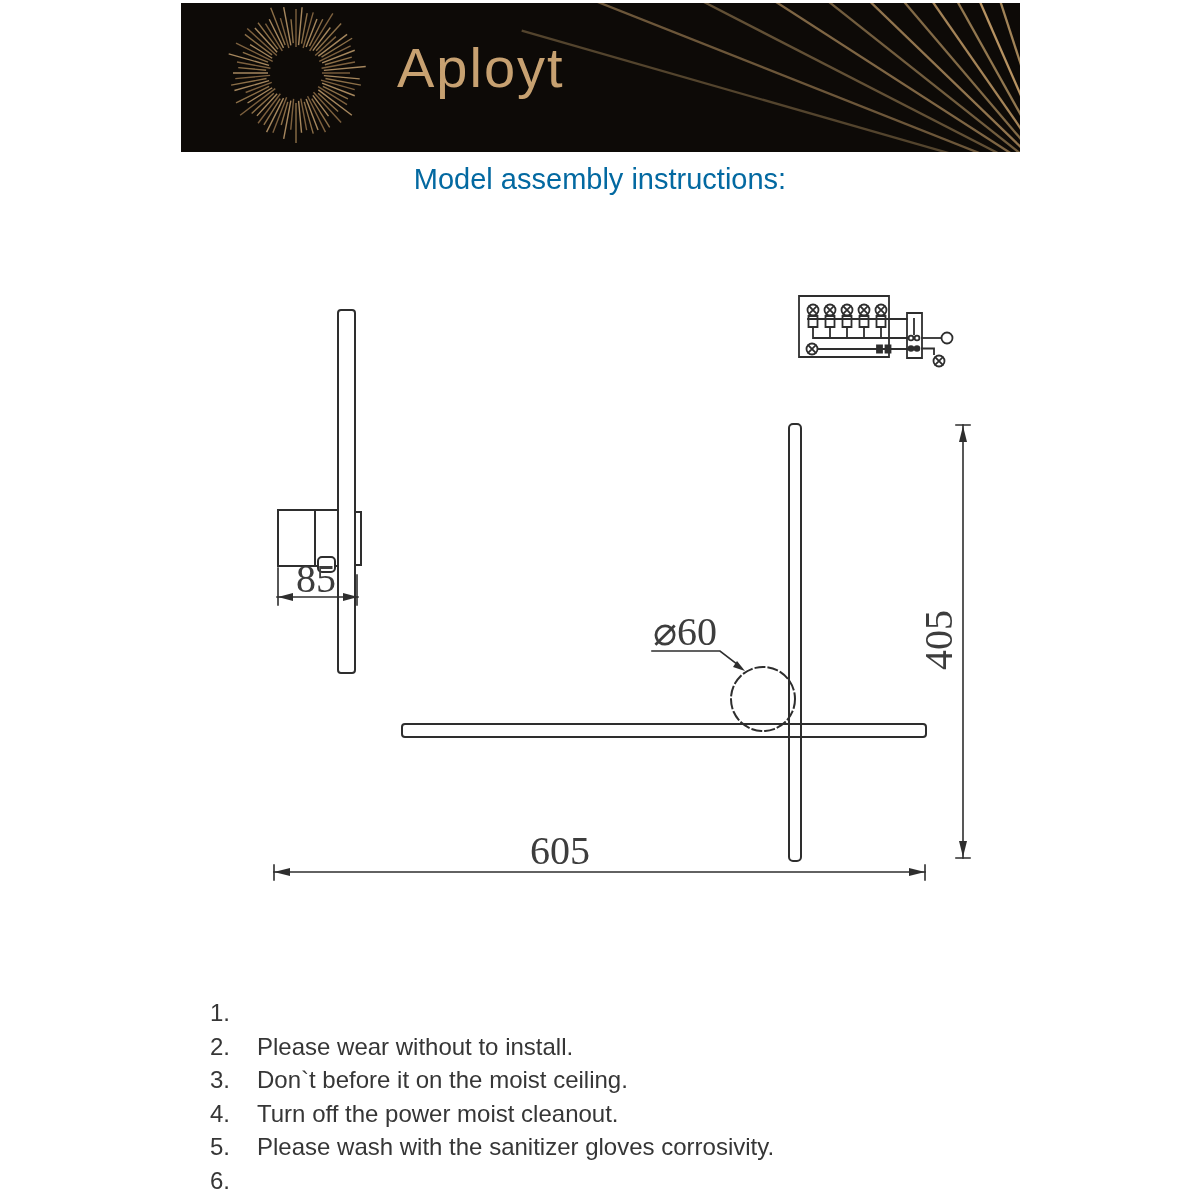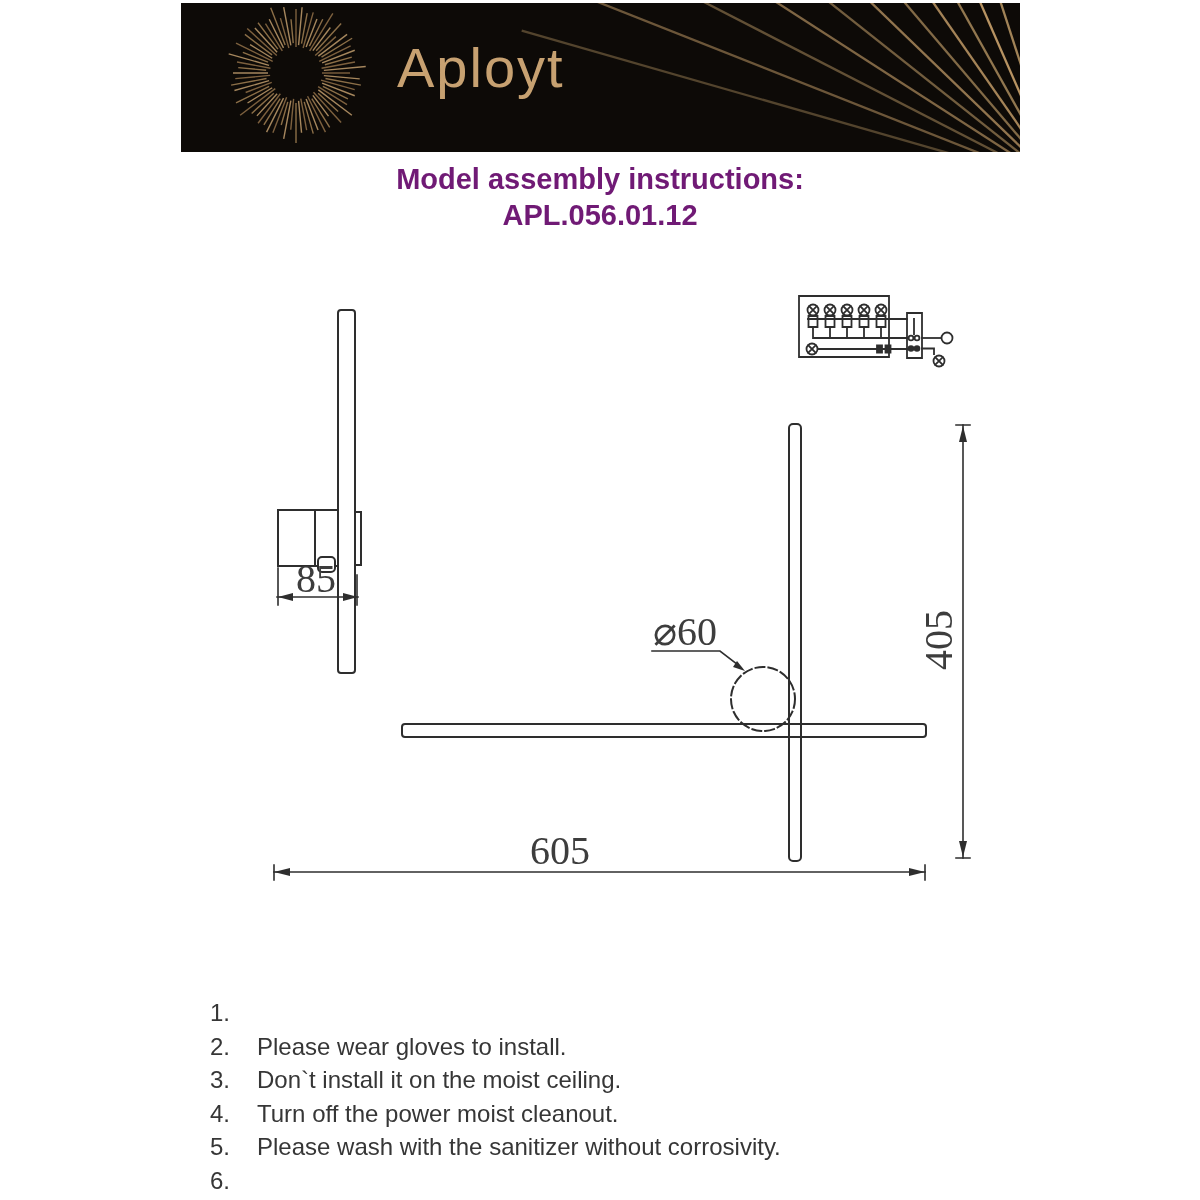--- a/index.html
+++ b/index.html
@@ -13,21 +13,21 @@
     background:#0d0a07;overflow:hidden;
   }
   .banner svg{position:absolute;left:0;top:0;}
   .brand{
     position:absolute;left:216px;top:32px;
     font-size:56px;font-weight:400;letter-spacing:2px;color:#c7a171;
     font-family:"Liberation Sans","DejaVu Sans",sans-serif;
   }
   
   .title-block{position:absolute;left:0;top:161px;width:1200px;text-align:center;}
-  .title-line{font-size:29px;font-weight:700;color:#701a75;line-height:36px;}
+  .title-line{font-size:29px;font-weight:400;color:#0369a1;line-height:36px;}
   
   .drawing{position:absolute;left:0;top:0;}
   .drawing *{vector-effect:non-scaling-stroke;}
   text.dim{
     font-family:"Liberation Serif","DejaVu Serif",serif;
     font-size:40px;fill:#3d3d3d;
   }
   
   .instructions{
     position:absolute;left:210px;top:996px;width:850px;
@@ -126,21 +126,20 @@
           <line x1="870.2185261355028" y1="166.2874026091434" x2="707.2733999831662" y2="-125.26857119897306" stroke="#a98a5c" stroke-width="2.3" opacity="0.8500000000000001"></line>
           <line x1="871.7937174139759" y1="165.5054708678797" x2="748.4862153864524" y2="-116.73424983729018" stroke="#caa26c" stroke-width="2.3" opacity="0.9"></line>
           <line x1="873.4376941012509" y1="164.88098270668723" x2="786.2949016875157" y2="-103.31695488854604" stroke="#a98a5c" stroke-width="2.3" opacity="0.95"></line>
         </g>
     </svg>
     <span class="brand">Aployt</span>
   </div>
 
   <div class="title-block">
     <div class="title-line">Model assembly instructions:</div>
-    <div class="title-line">APL.056.01.12</div>
   </div>
 
   <svg class="drawing" width="1200" height="1200" viewBox="0 0 1200 1200" fill="none" stroke="#2e2e2e" stroke-width="2" stroke-linecap="square">
 
     <g stroke-width="1.8">
       <rect x="799" y="296" width="90" height="61"></rect>
 
       <g>
         <g>
             <circle cx="813" cy="310" r="5.5"></circle>
@@ -240,32 +239,32 @@
       <text class="dim" x="952" y="640" text-anchor="middle" transform="rotate(-90 952 640)" stroke="none" fill="#3d3d3d">405</text>
     </g>
   </svg>
 
   <ul class="instructions">
     <li>
       <span class="num">1.</span>
     </li>
     <li>
       <span class="num">2.</span>
-      <span class="txt">Please wear gloves to install.</span>
+      <span class="txt">Please wear without to install.</span>
     </li>
     <li>
       <span class="num">3.</span>
-      <span class="txt">Don`t install it on the moist ceiling.</span>
+      <span class="txt">Don`t before it on the moist ceiling.</span>
     </li>
     <li>
       <span class="num">4.</span>
       <span class="txt">Turn off the power moist cleanout.</span>
     </li>
     <li>
       <span class="num">5.</span>
-      <span class="txt">Please wash with the sanitizer without corrosivity.</span>
+      <span class="txt">Please wash with the sanitizer gloves corrosivity.</span>
     </li>
     <li>
       <span class="num">6.</span>
     </li>
   </ul>
 
 </div>
 
 </body></html>

